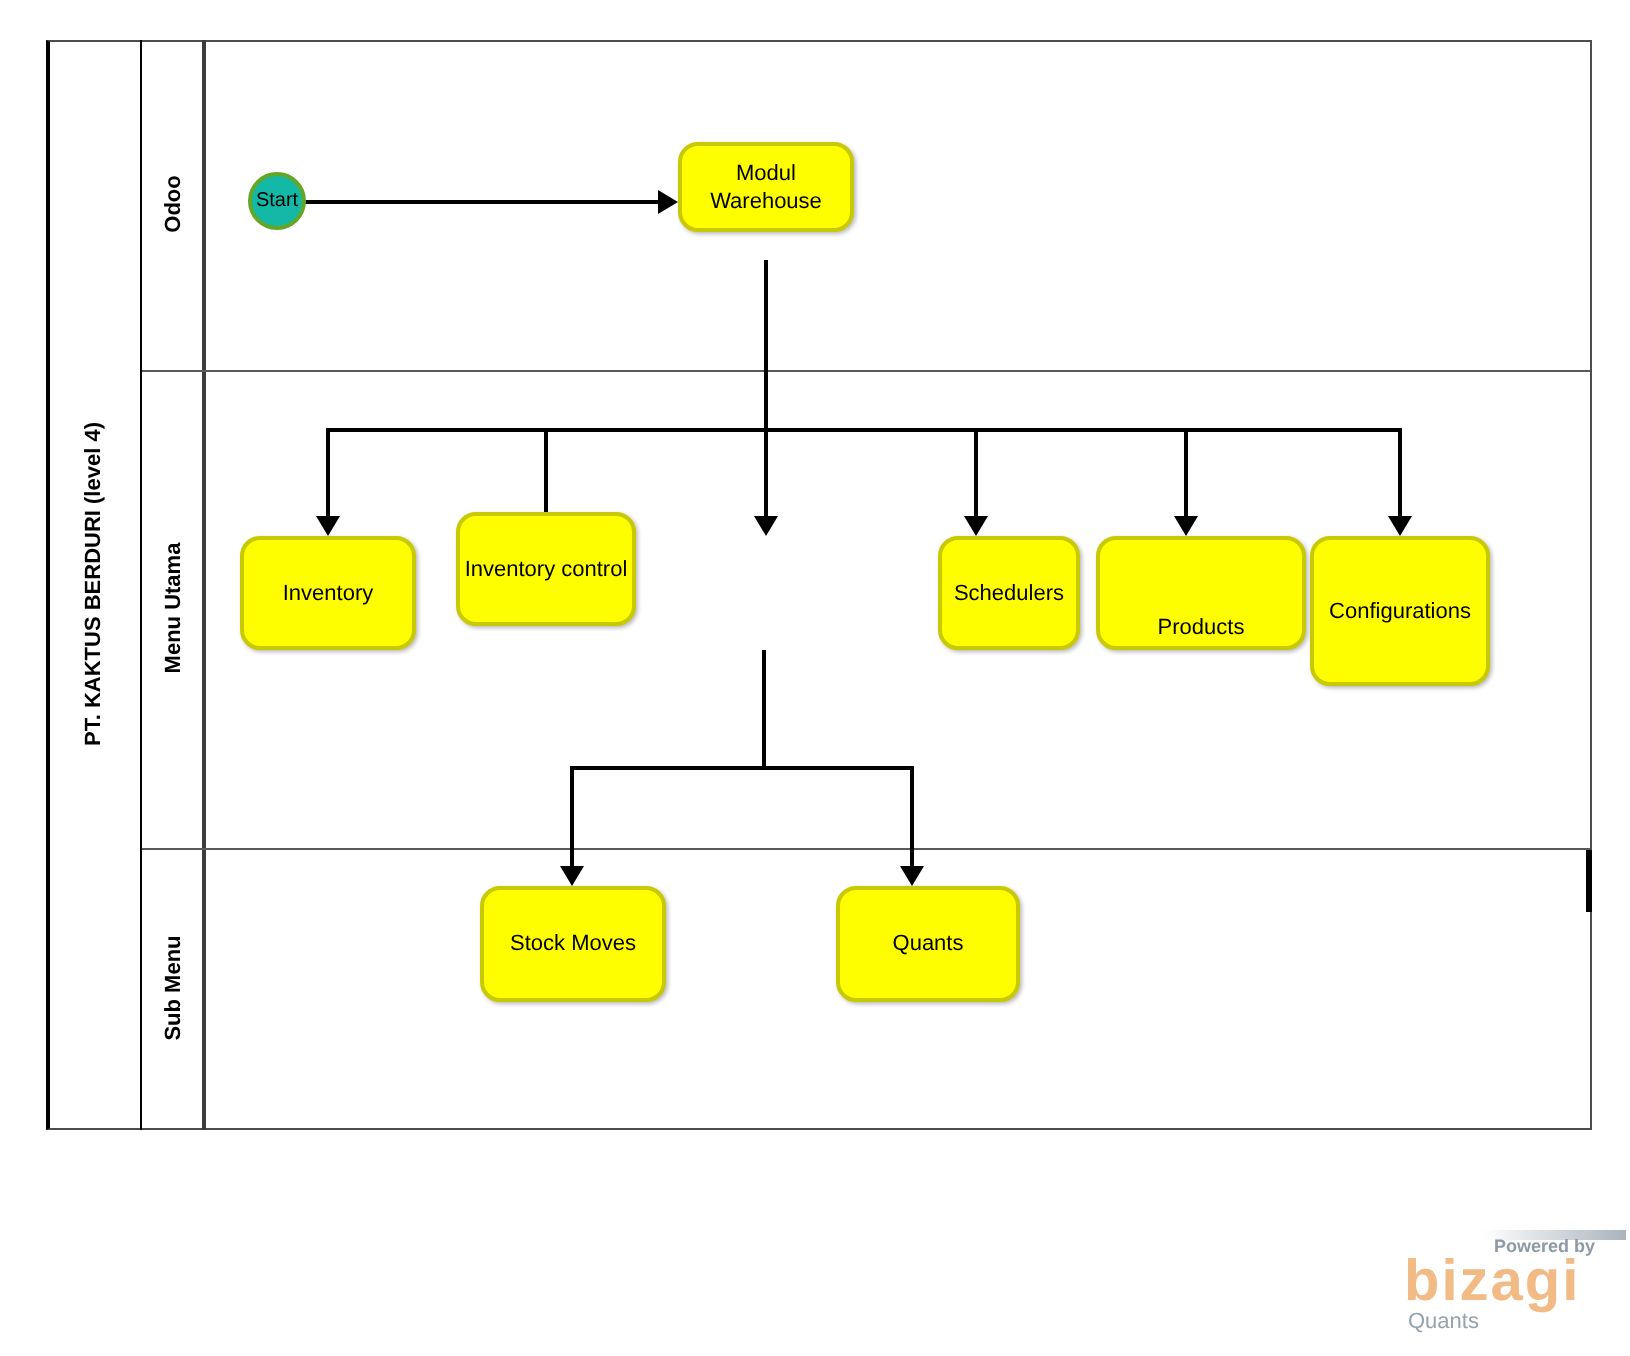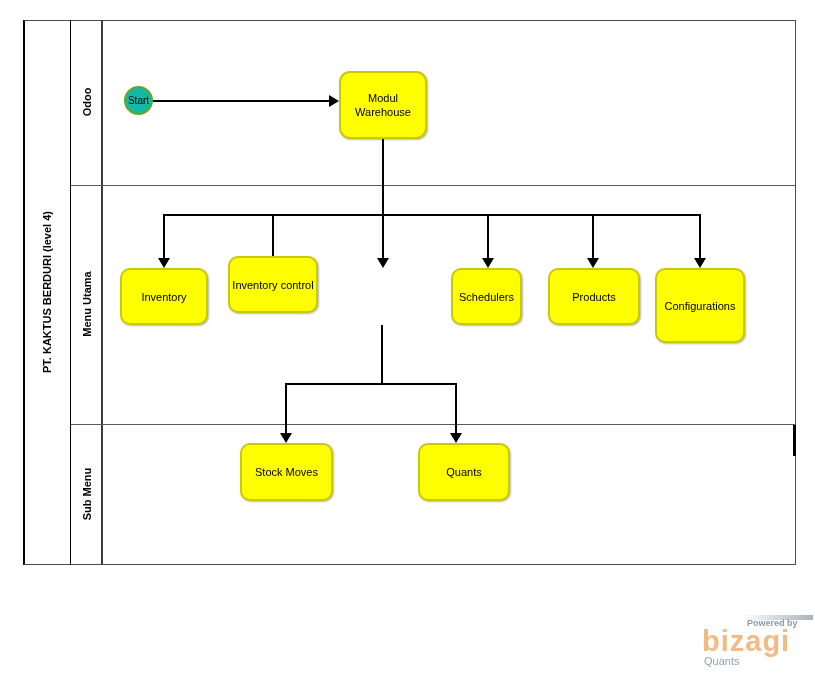--- a/index.html
+++ b/index.html
@@ -51,26 +51,26 @@
     position: absolute;
     background: #fefe00;
     border: 2px solid #c9c900;
     border-radius: 10px;
     box-shadow: 1px 1px 2px rgba(0,0,0,0.28);
     display: flex; align-items: center; justify-content: center;
     text-align: center;
     font-size: 11px; line-height: 14px; color: #000000;
     padding: 2px;
   }
-  .task-root     { left: 339px; top:  71px; width: 88px; height: 68px; border-radius: 11px; }
+  .task-root     { left: 339px; top:  71px; width: 88px; height: 45px; }
   .task-menu-0   { left: 120px; top: 268px; width: 88px; height: 57px; }
   .task-menu-1   { left: 228px; top: 256px; width: 90px; height: 57px; }
   .task-menu-2   { left: 337px; top: 268px; width: 90px; height: 57px; }
-  .task-menu-3   { left: 451px; top: 268px; width: 71px; height: 57px; }
-  .task-menu-4   { left: 548px; top: 268px; width: 92px; height: 57px; }
+  .task-menu-3   { left: 469px; top: 268px; width: 71px; height: 57px; }
+  .task-menu-4   { left: 548px; top: 268px; width: 105px; height: 57px; align-items: flex-end; }
   .task-menu-5   { left: 655px; top: 268px; width: 90px; height: 75px; }
   .task-sub-0    { left: 240px; top: 443px; width: 93px; height: 58px; }
   .task-sub-1    { left: 418px; top: 443px; width: 92px; height: 58px; }
 
   .start-event {
     position: absolute; left: 124px; top: 86px;
     width: 29px; height: 29px;
     border-radius: 50%;
     background: #14b8a6;
     border: 2.5px solid #64a625;

